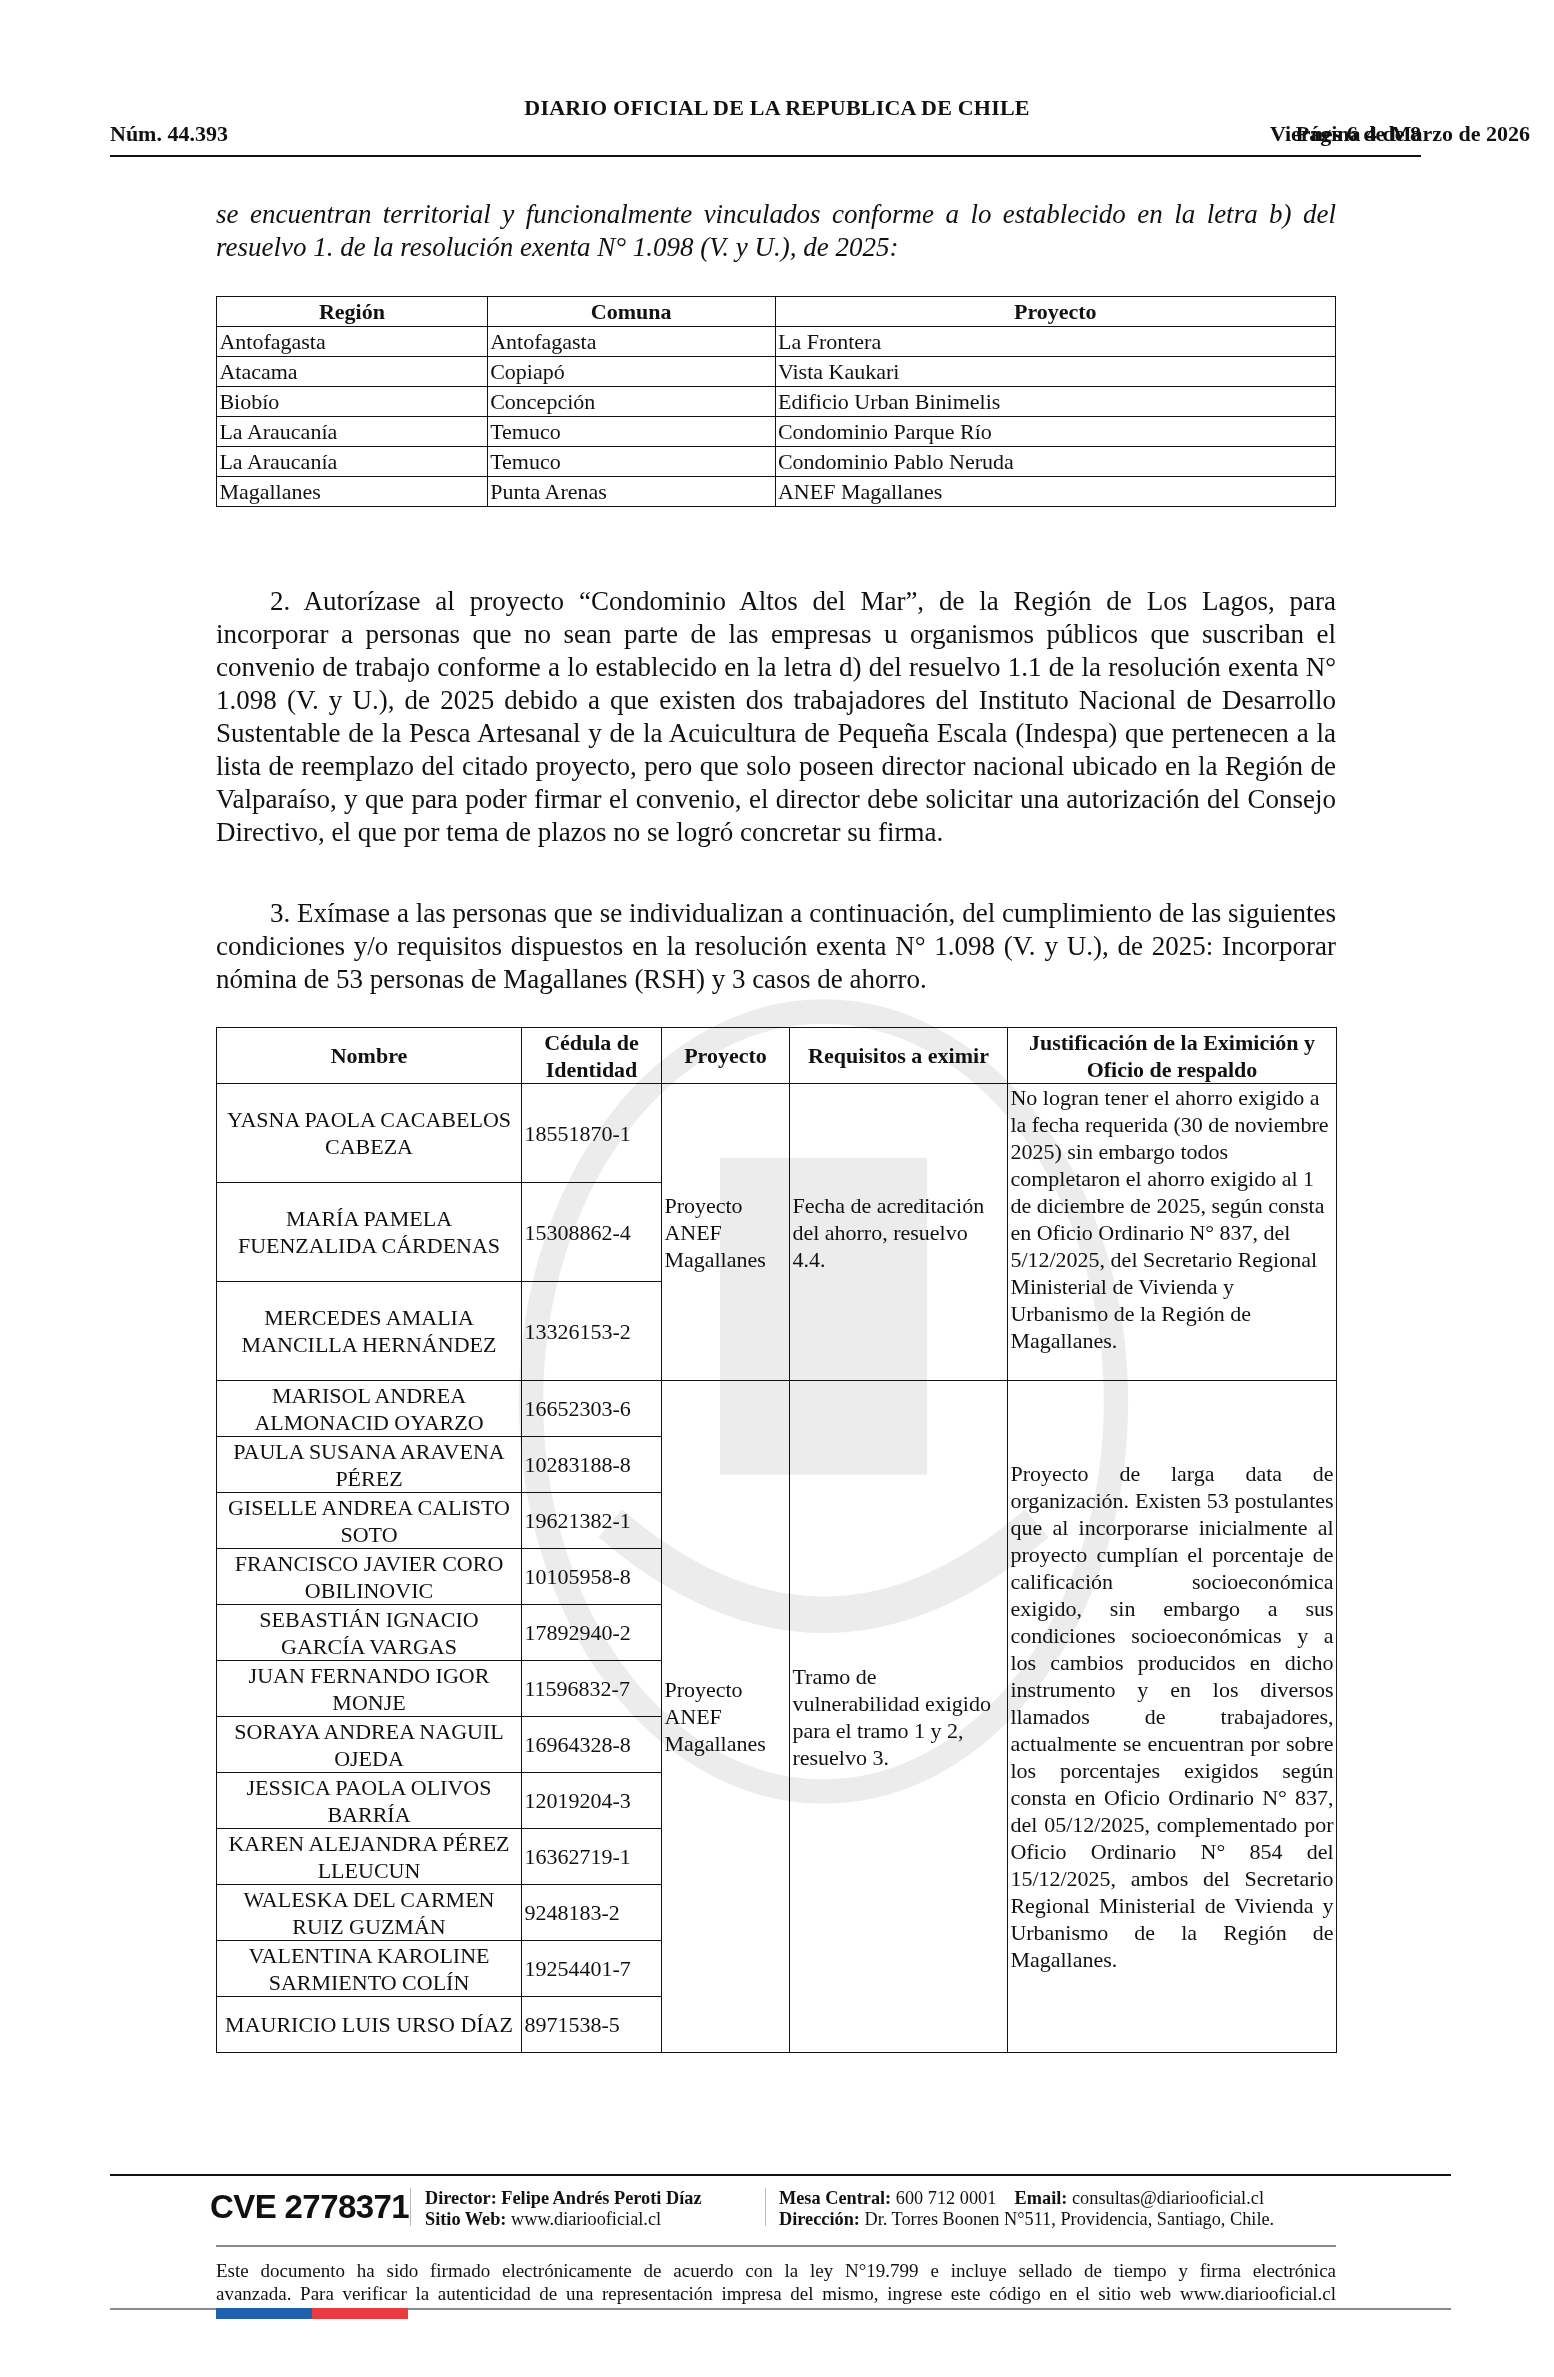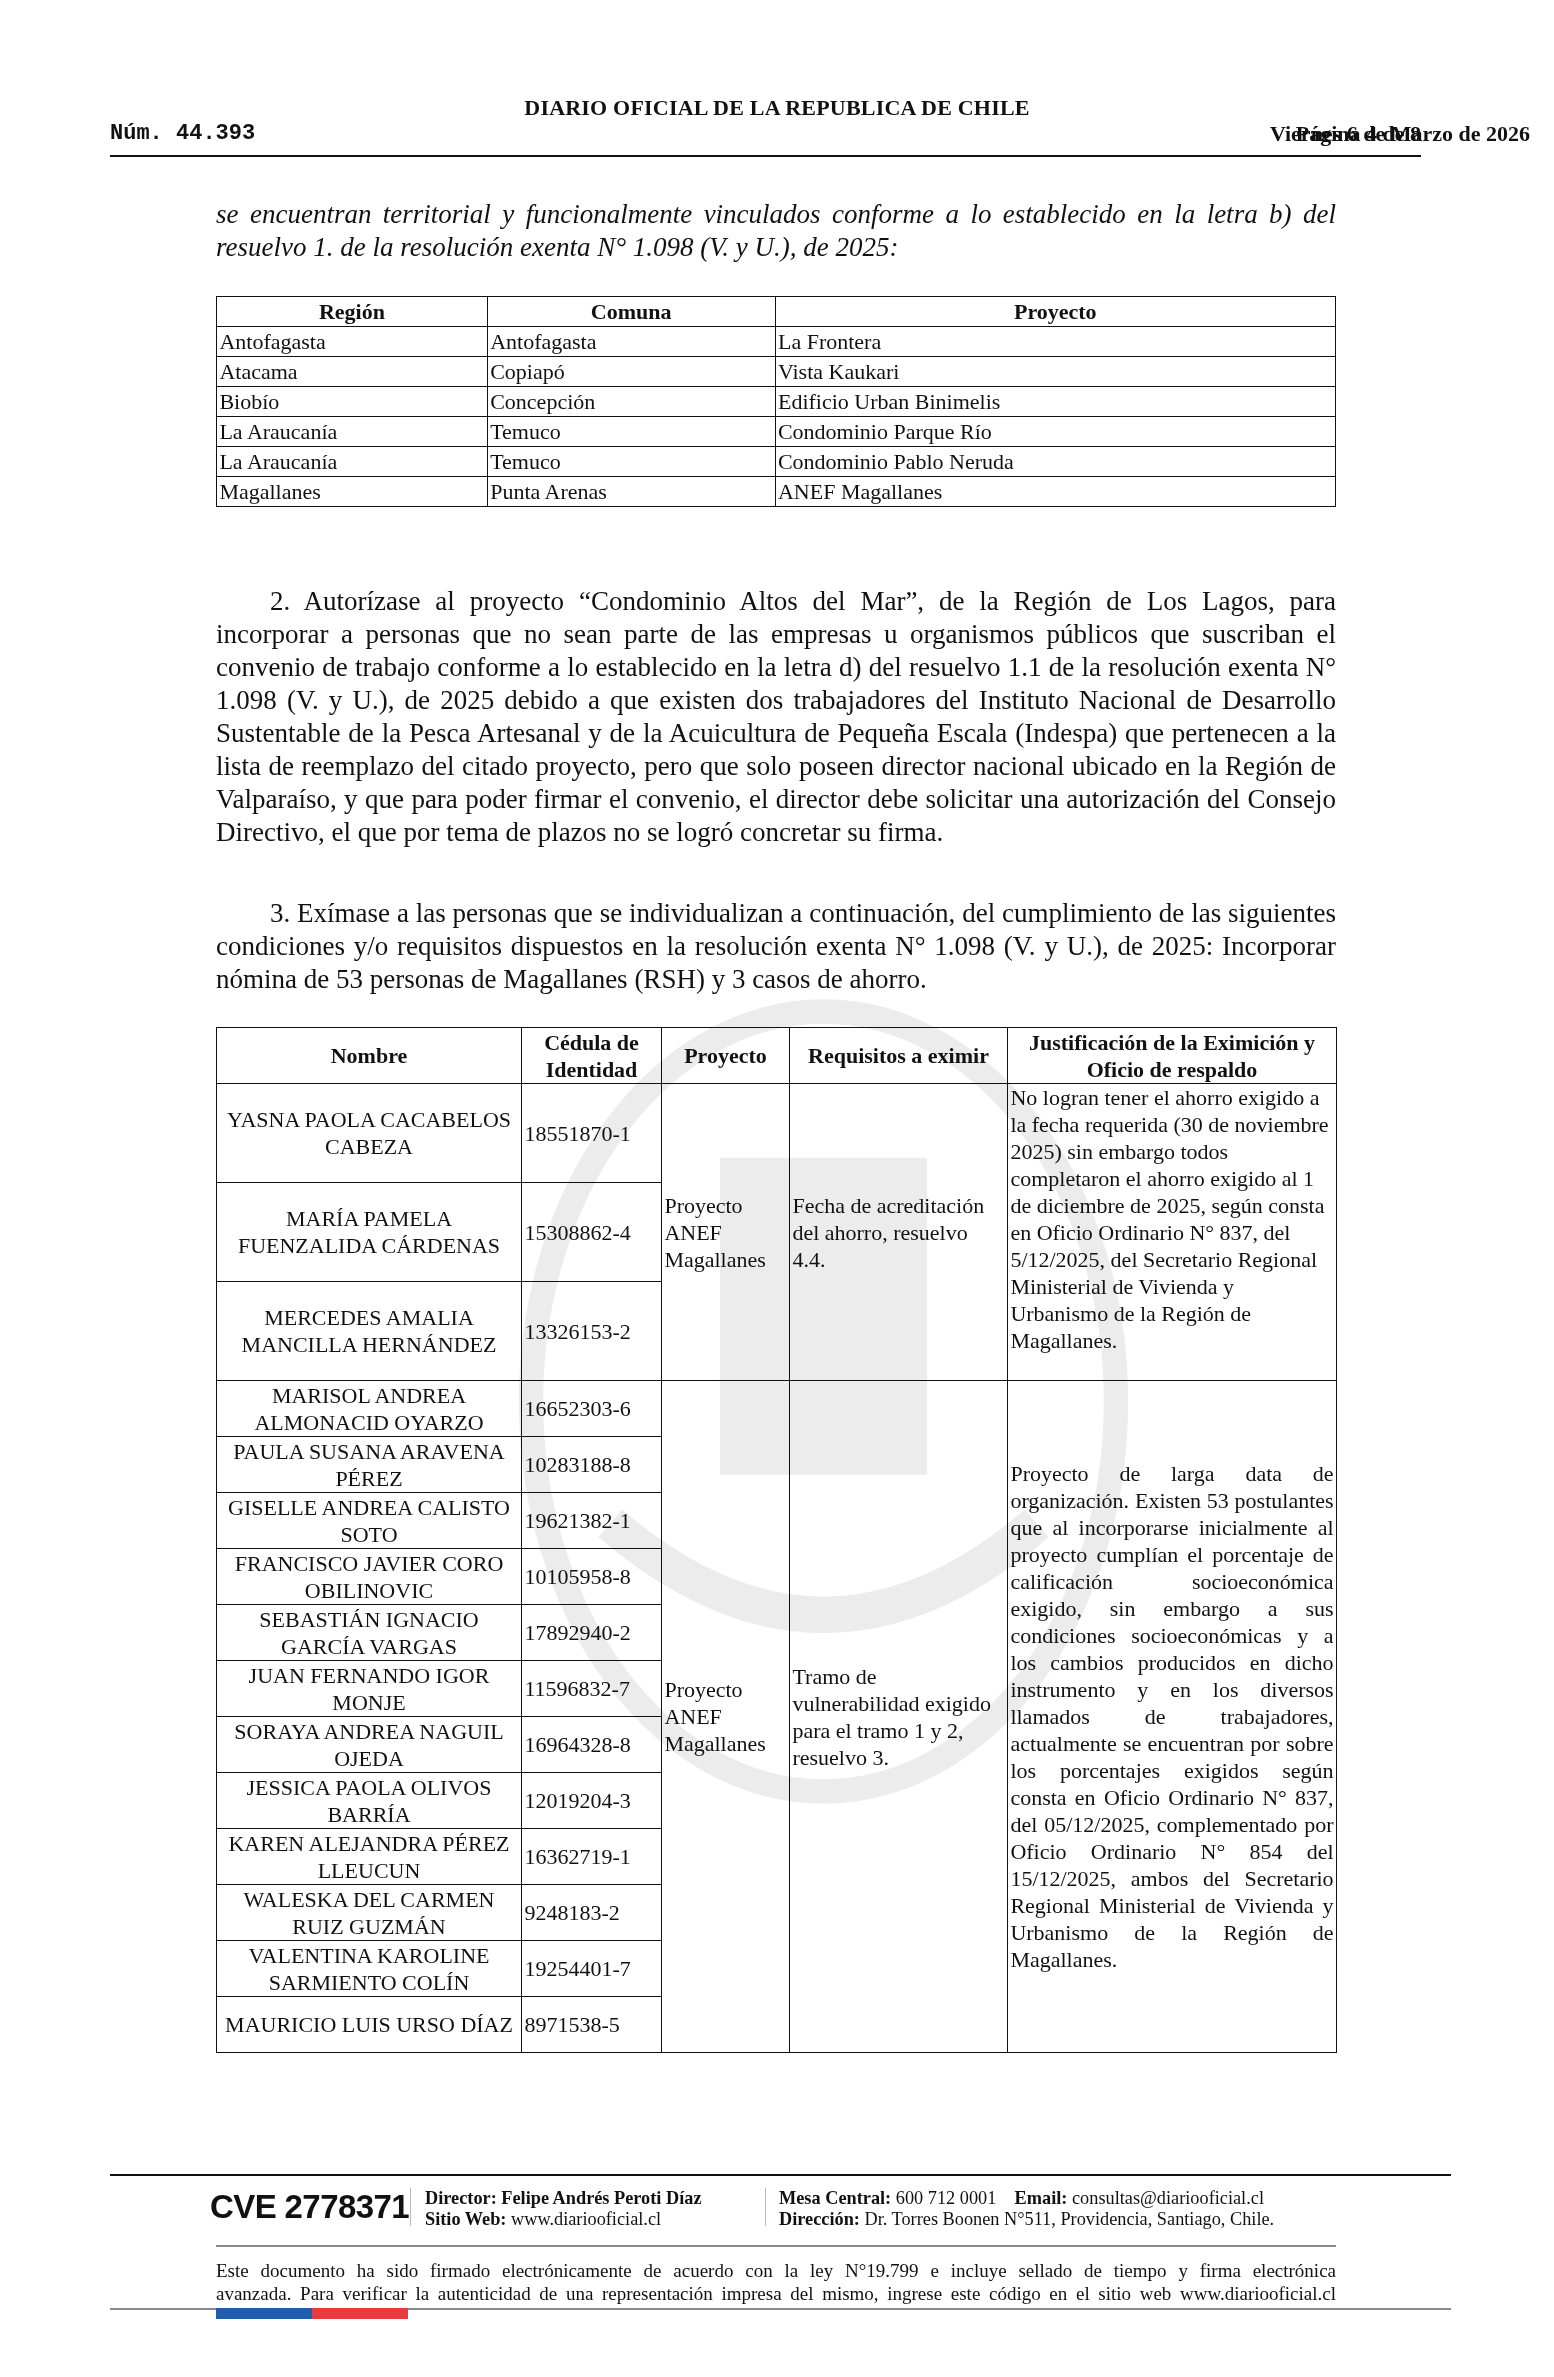--- a/index.html
+++ b/index.html
@@ -2,21 +2,21 @@
 <html style="font-size:9.8px"><head>
 <meta charset="utf-8">
 <style>
   html, body { margin: 0; padding: 0; background: #ffffff; }
   body { width: 1554px; height: 2377px; position: relative; overflow: hidden;
          font-family: "Liberation Serif", "DejaVu Serif", serif; color: #111; }
   .abs { position: absolute; }
 
   
   .hdr-title { left: 0; width: 1554px; top: 95px; text-align: center; font-weight: bold; font-size: 22px; letter-spacing: 0.2px; }
-  .hdr-num { left: 110px; top: 121px; font-weight: bold; font-size: 22px; font-family: Liberation Mono, monospace; }
+  .hdr-num { left: 110px; top: 121px; font-weight: bold; font-size: 22px; }
   .hdr-date { left: 0; width: 1530px; top: 121px; text-align: right; font-weight: bold; font-size: 22px; }
   .hdr-page { right: 133px; top: 121px; font-weight: bold; font-size: 22px; }
   .hdr-rule { left: 110px; width: 1311px; top: 155px; height: 2.4px; background: #111; }
 
   
   .para { left: 216px; width: 1120px; font-size: 27px; line-height: 33px; text-align: justify; }
   .para .indent { display: inline-block; width: 54px; }
 
   
   .watermark { left: 488px; top: 975px; width: 671px; height: 914px; opacity: 0.07; pointer-events: none; }

